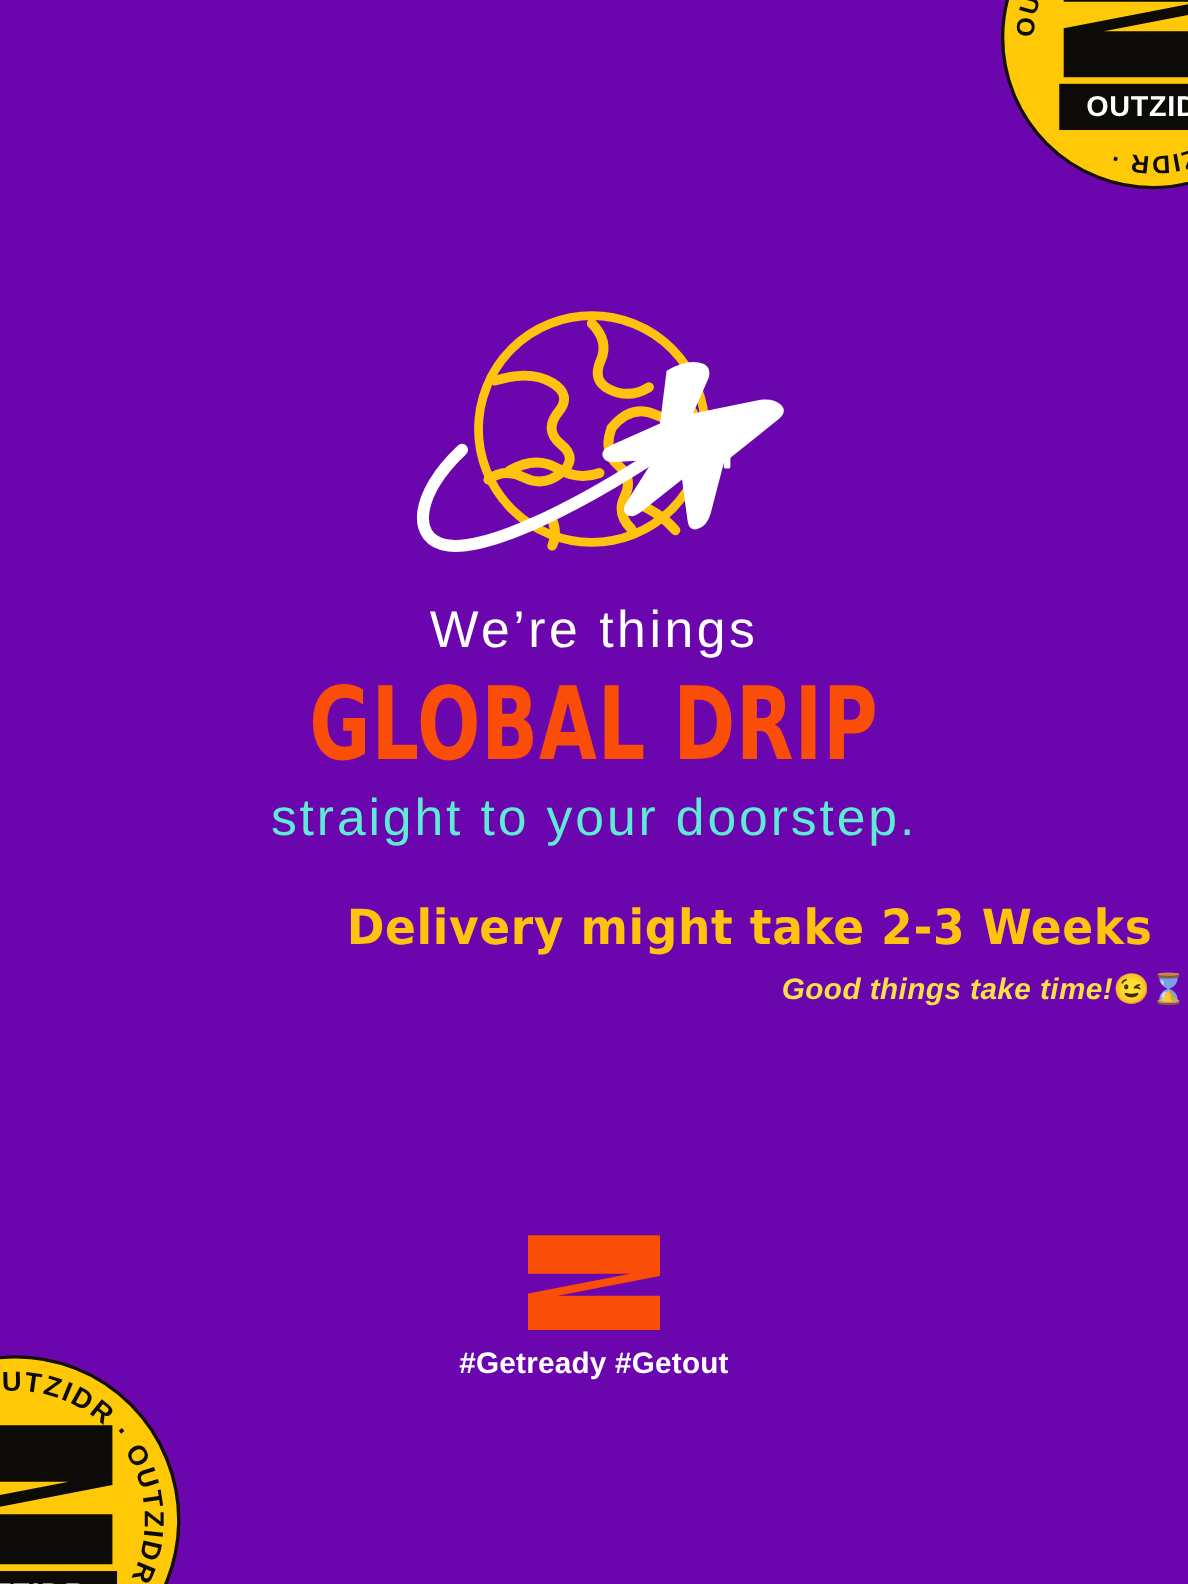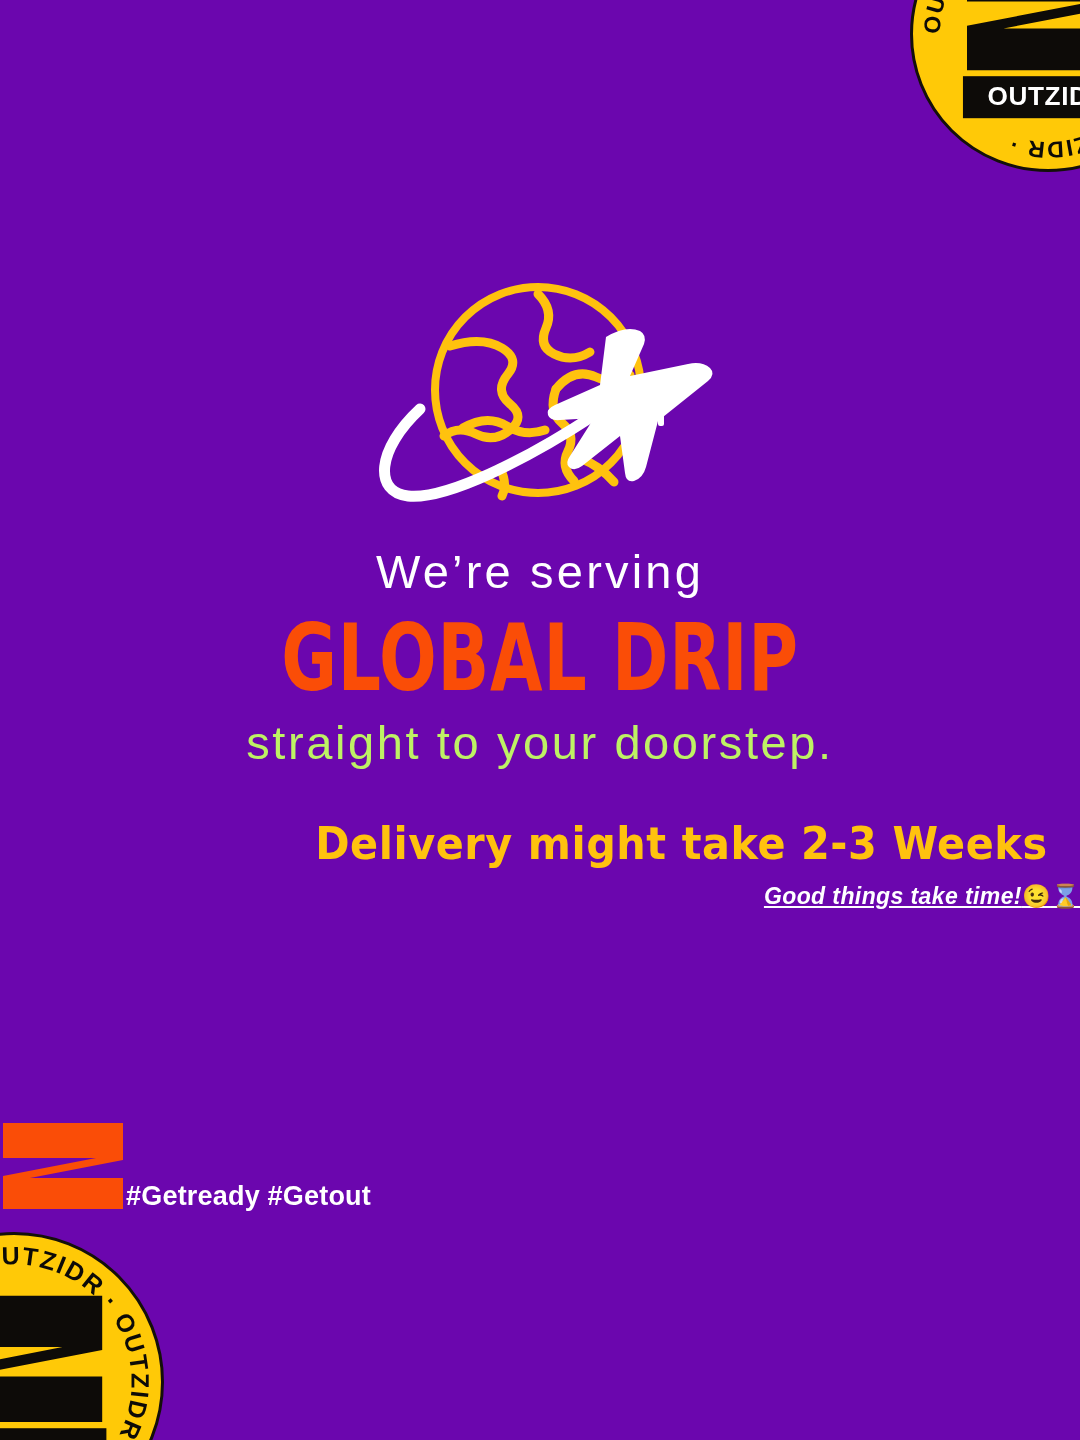--- a/index.html
+++ b/index.html
@@ -105,21 +105,21 @@
     font-size: 92px;
     font-weight: 900;
     letter-spacing: 1px;
     line-height: 1.05;
     margin: 12px 0 4px;
     transform: scaleX(0.82);
     font-stretch: condensed;
     font-family: "DejaVu Sans", sans-serif;
   }
   .line-doorstep {
-    color: #bef264;
+    color: #5eead4;
     font-size: 47px;
     font-weight: 300;
     letter-spacing: 2.6px;
     line-height: 1.12;
     margin: 10px 0 0;
   }
 
   .delivery-block {
     position: absolute;
     left: 0;
@@ -130,38 +130,38 @@
   .line-delivery {
     color: #FFC20E;
     font-size: 44px;
     font-weight: 700;
     letter-spacing: 0.6px;
     margin: 0;
     font-family: "DejaVu Sans", sans-serif;
     transform: scaleX(0.94);
   }
   .line-goodthings {
-    color: #ffffff;
-    font-size: 23px;
+    color: #fde047;
+    font-size: 27px;
     font-weight: 700;
     font-style: italic;
     letter-spacing: 0.4px;
     margin: 14px 0 0;
-    text-decoration: underline;
   }
   .emoji { font-style: normal; }
 
   
   .footer {
     position: absolute;
     left: 0;
     right: 0;
     top: 1120px;
     display: flex;
-    align-items: flex-end;
+    flex-direction: column;
+    align-items: center;
   }
   .footer-z { width: 126px; height: 92px; display: block; }
   .footer-tags {
     color: #ffffff;
     font-size: 27px;
     font-weight: 700;
     letter-spacing: 0.2px;
     margin-top: 12px;
   }
 </style>
@@ -189,21 +189,21 @@
         <path d="M256 65 q20 -12 34 -6 q7 4 4 13 l-14 32 l58 -12 q14 -3 22 4 q6 6 -2 13 l-50 40 l-12 46 q-3 11 -12 14 q-8 2 -9 -8 l-5 -37 l-38 30 q-8 6 -13 1 q-4 -4 1 -11 l24 -38 l-34 2 q-10 1 -12 -5 q-2 -6 7 -10 l45 -20 z"></path>
         <rect x="268" y="70" width="7" height="5" rx="1"></rect>
         <rect x="280" y="66" width="7" height="5" rx="1"></rect>
         <rect x="314" y="124" width="6" height="14" rx="2"></rect>
         <rect x="308" y="140" width="6" height="14" rx="2"></rect>
       </g>
     </svg>
   </div>
 
   <div class="copy">
-    <p class="line-serving">We’re serving</p>
+    <p class="line-serving">We’re things</p>
     <p class="line-headline">GLOBAL DRIP</p>
     <p class="line-doorstep">straight to your doorstep.</p>
   </div>
 
   <div class="delivery-block">
     <p class="line-delivery">Delivery might take 2-3 Weeks</p>
     <p class="line-goodthings">
       <span>Good things take time!</span><span class="emoji">😉</span><span class="emoji">⌛</span>
     </p>
   </div>

